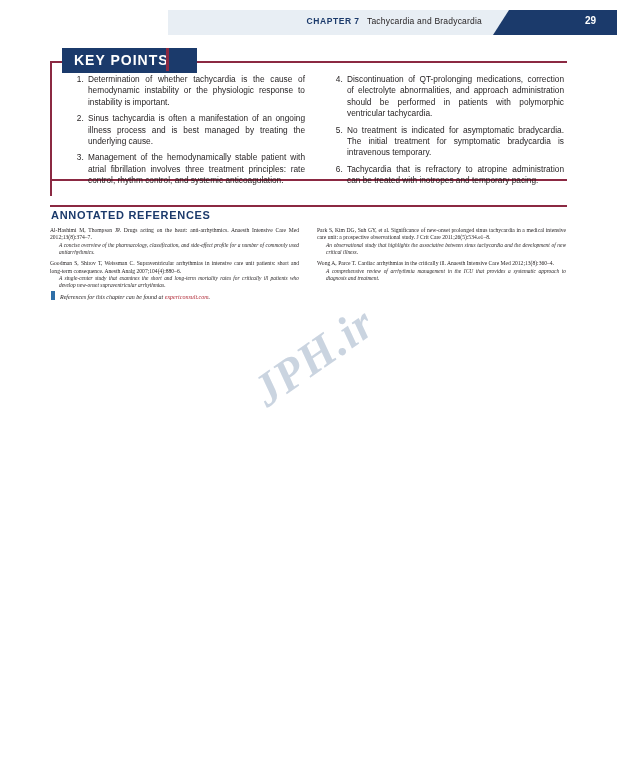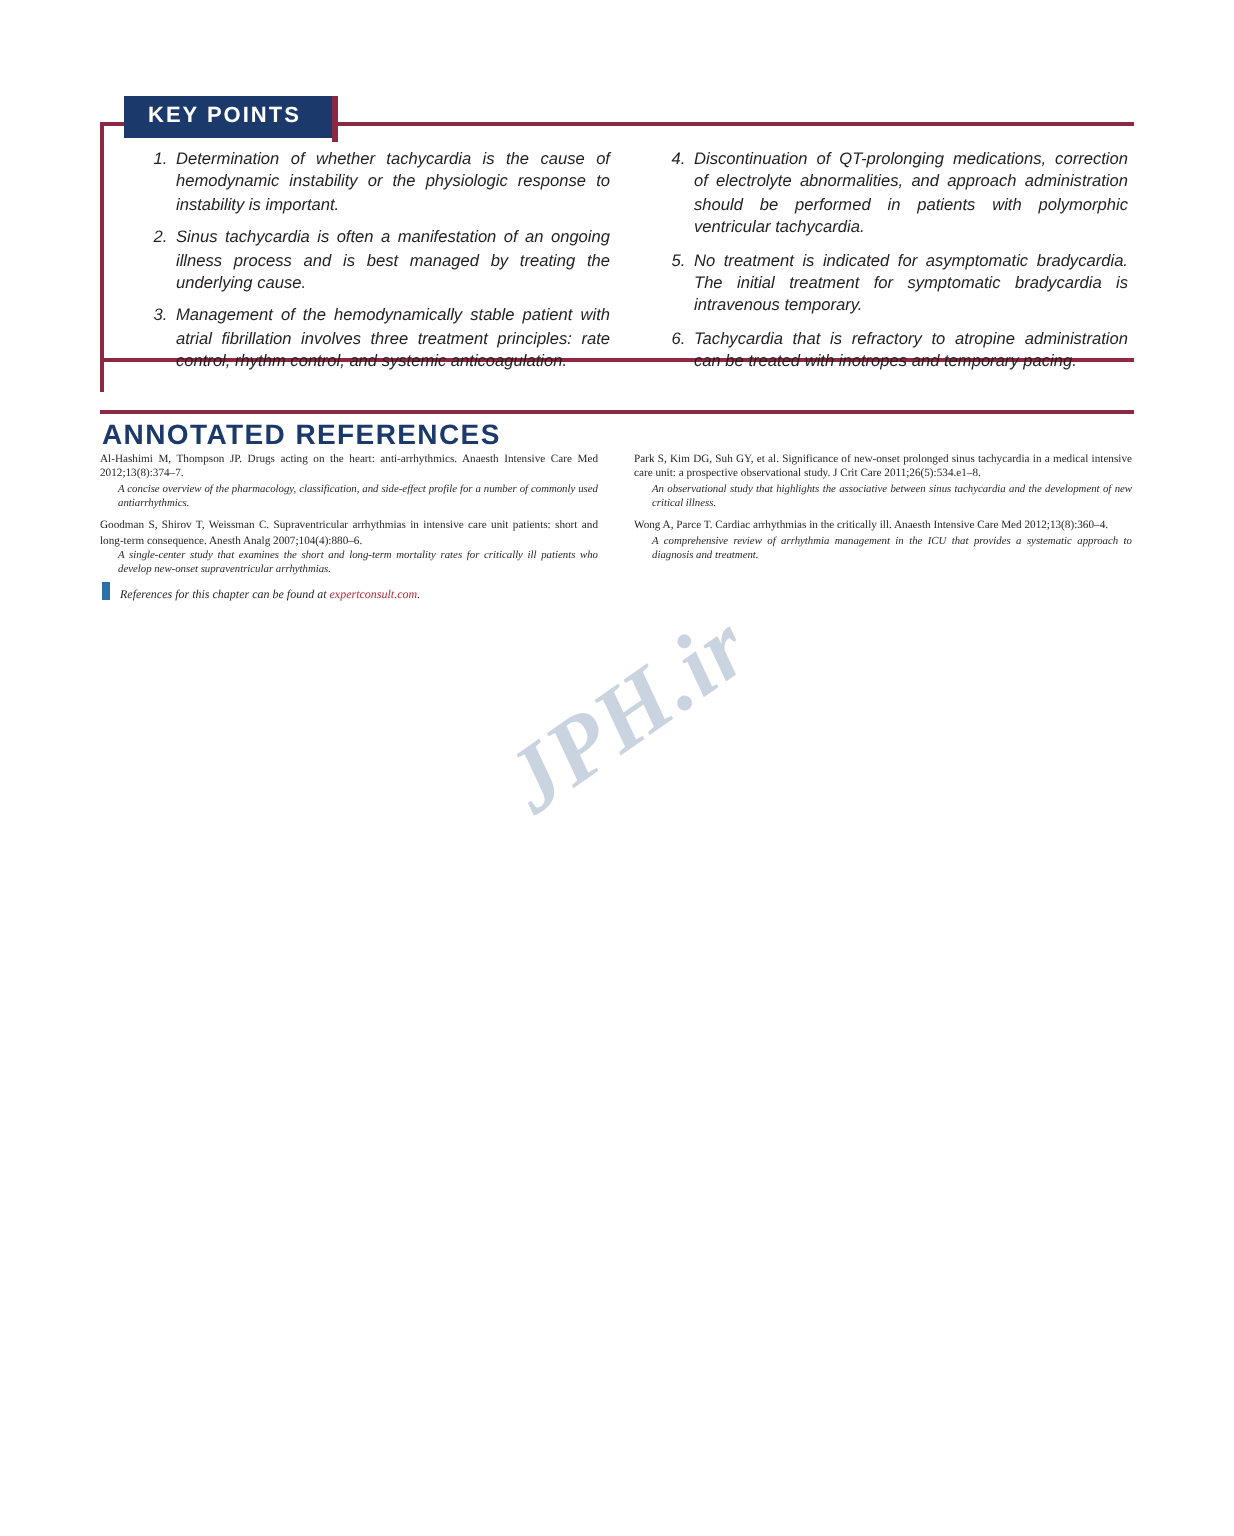--- a/index.html
+++ b/index.html
@@ -118,44 +118,43 @@
     width: 517px;
     height: 2px;
     background: #8b2942;
   }
   .kp-tab {
     position: absolute;
     top: 0;
     left: 12px;
     background: #1b3a6b;
     color: #ffffff;
-    font-size: 11px;
+    font-size: 14px;
     font-weight: bold;
     letter-spacing: 1px;
-    padding: 4px 16px 5px 12px;
+    padding: 4px 28px 5px 12px;
   }
   .kp-tab-tick {
     position: absolute;
     top: 0;
     left: 116px;
     width: 3px;
     height: 23px;
     background: #8b2942;
   }
   .kp-cols {
     position: absolute;
     top: 26px;
     left: 14px;
     width: 500px;
     display: flex;
     gap: 18px;
   }
   .kp-col {
     width: 241px;
-    font-style: italic;
   }
   ol.kp-list {
     margin: 0;
     padding: 0 0 0 22px;
     list-style: decimal;
   }
   ol.kp-list li {
     font-size: 8.3px;
     line-height: 11.4px;
     text-align: justify;
@@ -175,21 +174,21 @@
     top: 0;
     left: 0;
     width: 517px;
     height: 1.5px;
     background: #8b2942;
   }
   .ar-title {
     position: absolute;
     top: 4px;
     left: 1px;
-    font-size: 14px;
+    font-size: 11px;
     font-weight: bold;
     letter-spacing: .7px;
     color: #1b3a6b;
   }
   .ar-cols {
     position: absolute;
     top: 22px;
     left: 0;
     width: 517px;
     display: flex;
@@ -254,20 +253,32 @@
     transform: rotate(-35deg);
     user-select: none;
     letter-spacing: 1px;
   }
 </style>
 </head>
 <body>
 
 <div class="page">
 
+  <div class="header">
+    <div class="header-bar">
+      <div class="header-bar-angle"></div>
+      <div class="header-bar-inner"></div>
+    </div>
+    <div class="header-text">
+      <span class="chapter-label">CHAPTER</span>
+      <span class="chapter-num">7</span>
+      &nbsp;&nbsp;<span class="chapter-title">Tachycardia and Bradycardia</span>
+    </div>
+    <div class="page-number">29</div>
+  </div>
 
   <div class="kp-wrap">
     <div class="kp-rule-top"></div>
     <div class="kp-left-rule"></div>
     <div class="kp-rule-bottom"></div>
     <div class="kp-tab">KEY POINTS</div>
     <div class="kp-tab-tick"></div>
 
     <div class="kp-cols">
       <div class="kp-col">

